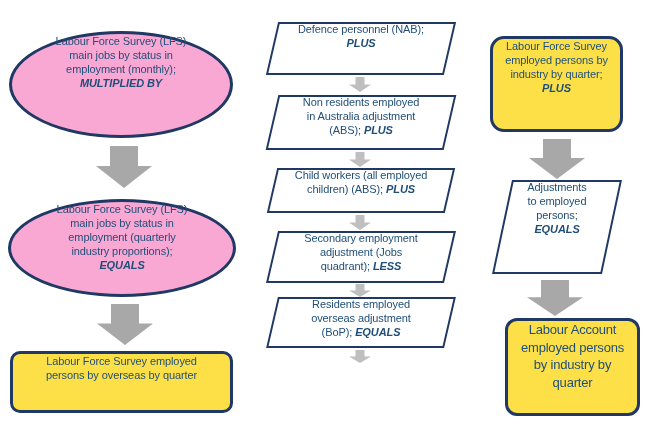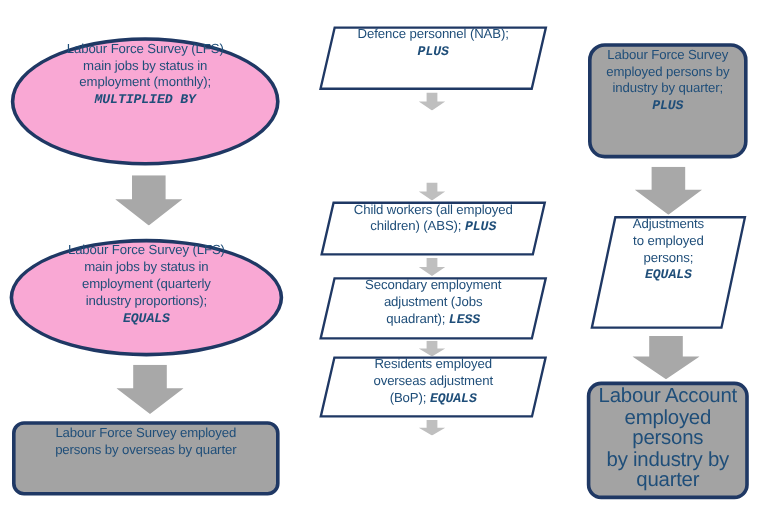--- a/index.html
+++ b/index.html
@@ -17,38 +17,38 @@
   }
   .node {
     position: absolute;
     display: flex; align-items: flex-start; justify-content: center;
     color: var(--text, #1f4e79);
     font-size: 11px; line-height: 14px;
     text-align: center;
     letter-spacing: -0.1px;
   }
   .txt { white-space: pre-line; position: relative; z-index: 2; }
-  .kw  { font-weight: bold; font-style: italic; font-family: Liberation Mono, monospace; }
+  .kw  { font-weight: bold; font-style: italic; }
   .ellipse {
     border: 3px solid var(--border, #1f3864);
     border-radius: 50%;
     background: #f9a8d4;
   }
   .rrect {
     border: 3px solid var(--border, #1f3864);
-    background: #a3a3a3;
+    background: #fde047;
   }
   .para .skew {
     position: absolute; inset: 0;
     border: 2.5px solid var(--border, #1f3864);
     background: #fff;
     transform: skewX(-13deg);
   }
   .para.wide-skew .skew { transform: skewX(-12deg); }
-  .big-text { font-size: 17px; line-height: 17.5px; letter-spacing: -0.2px; }
+  .big-text { font-size: 13px; line-height: 17.5px; letter-spacing: -0.2px; margin-left: 16px; }
   .arrow { position: absolute; display: block; }
   .arrow.big polygon   { fill: var(--arrow-large, #a8a8a8); }
   .arrow.small polygon { fill: var(--arrow-small, #bfbfbf); }
 </style>
 </head>
 <body>
 
 <div id="canvas">
 
   <div class="node ellipse" style="left:9px;top:31px;width:224px;height:107px">
@@ -82,20 +82,26 @@
   <div class="node para" style="left:272px;top:22px;width:178px;height:53px">
     <div class="skew"></div>
     <div class="txt"><span>Defence personnel (NAB);
 </span><span class="kw">PLUS</span></div>
   </div>
 
   <svg class="arrow small" style="left:349px;top:77px;width:22px;height:15px" viewBox="0 0 22 15" preserveAspectRatio="none">
     <polygon points="6.5,0 15.5,0 15.5,7.5 22,7.5 11,15 0,7.5 6.5,7.5"></polygon>
   </svg>
 
+  <div class="node para" style="left:272px;top:95px;width:178px;height:55px">
+    <div class="skew"></div>
+    <div class="txt"><span>Non residents employed
+in Australia adjustment
+(ABS); </span><span class="kw">PLUS</span></div>
+  </div>
 
   <svg class="arrow small" style="left:349px;top:152px;width:22px;height:15px" viewBox="0 0 22 15" preserveAspectRatio="none">
     <polygon points="6.5,0 15.5,0 15.5,7.5 22,7.5 11,15 0,7.5 6.5,7.5"></polygon>
   </svg>
 
   <div class="node para" style="left:272px;top:168px;width:178px;height:45px">
     <div class="skew"></div>
     <div class="txt"><span>Child workers (all employed
 children) (ABS); </span><span class="kw">PLUS</span></div>
   </div>

